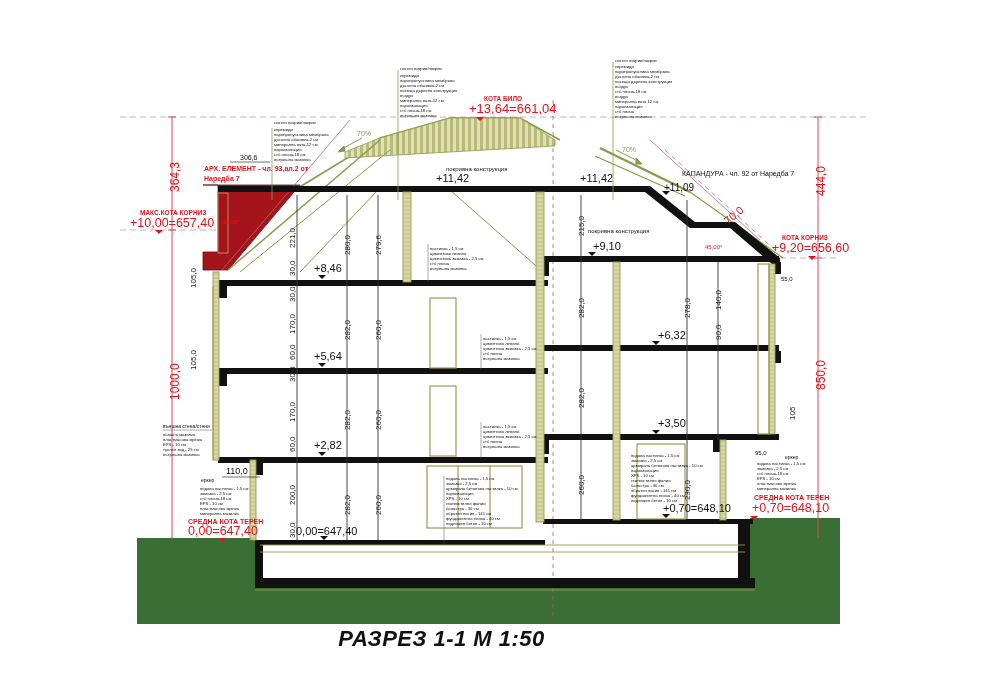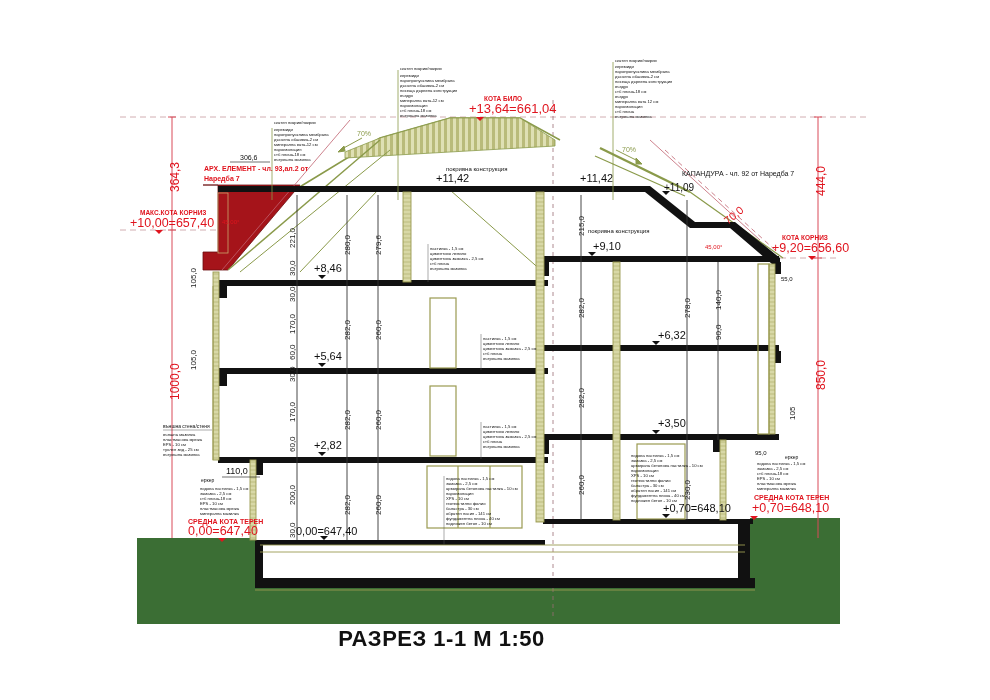--- a/index.html
+++ b/index.html
@@ -4,21 +4,21 @@
 <style>
   html, body { margin: 0; padding: 0; background: #ffffff; }
   body { width: 990px; height: 700px; overflow: hidden; position: relative; font-family: "Liberation Sans", sans-serif; }
   #drawing { position: absolute; left: 0; top: 0; width: 990px; height: 700px; }
   .t-black { fill: #111111; font-family: "Liberation Sans", sans-serif; }
   .t-red { fill: #e0141e; font-family: "Liberation Sans", sans-serif; }
   .t-redb { fill: #e0141e; font-family: "Liberation Sans", sans-serif; font-weight: bold; }
   .t-small { fill: #111111; font-family: "Liberation Sans", sans-serif; font-size: 4.2px; }
   .t-dim { fill: #222222; font-family: "Liberation Sans", sans-serif; font-size: 8px; }
   .t-olive { fill: #8a9a4a; font-family: "Liberation Sans", sans-serif; font-size: 7px; }
-  .title { position: absolute; left: 0; width: 883px; top: 626px; text-align: center; font-family: "Liberation Sans", sans-serif; font-weight: bold; font-size: 22px; color: #111; letter-spacing: 0.5px; }
+  .title { position: absolute; left: 0; width: 883px; top: 626px; text-align: center; font-family: "Liberation Sans", sans-serif; font-weight: bold; font-size: 22px; color: #111; letter-spacing: 0.5px; font-style: italic; }
 </style>
 </head>
 <body>
 
 <svg id="drawing" viewBox="0 0 990 700" xmlns="http://www.w3.org/2000/svg">
   <defs>
     <pattern id="wallhatch" width="4" height="4" patternUnits="userSpaceOnUse">
       <rect width="4" height="4" fill="#d8d8a6"></rect>
       <line x1="0" y1="2" x2="4" y2="2" stroke="#a6a662" stroke-width="0.6"></line>
     </pattern>

